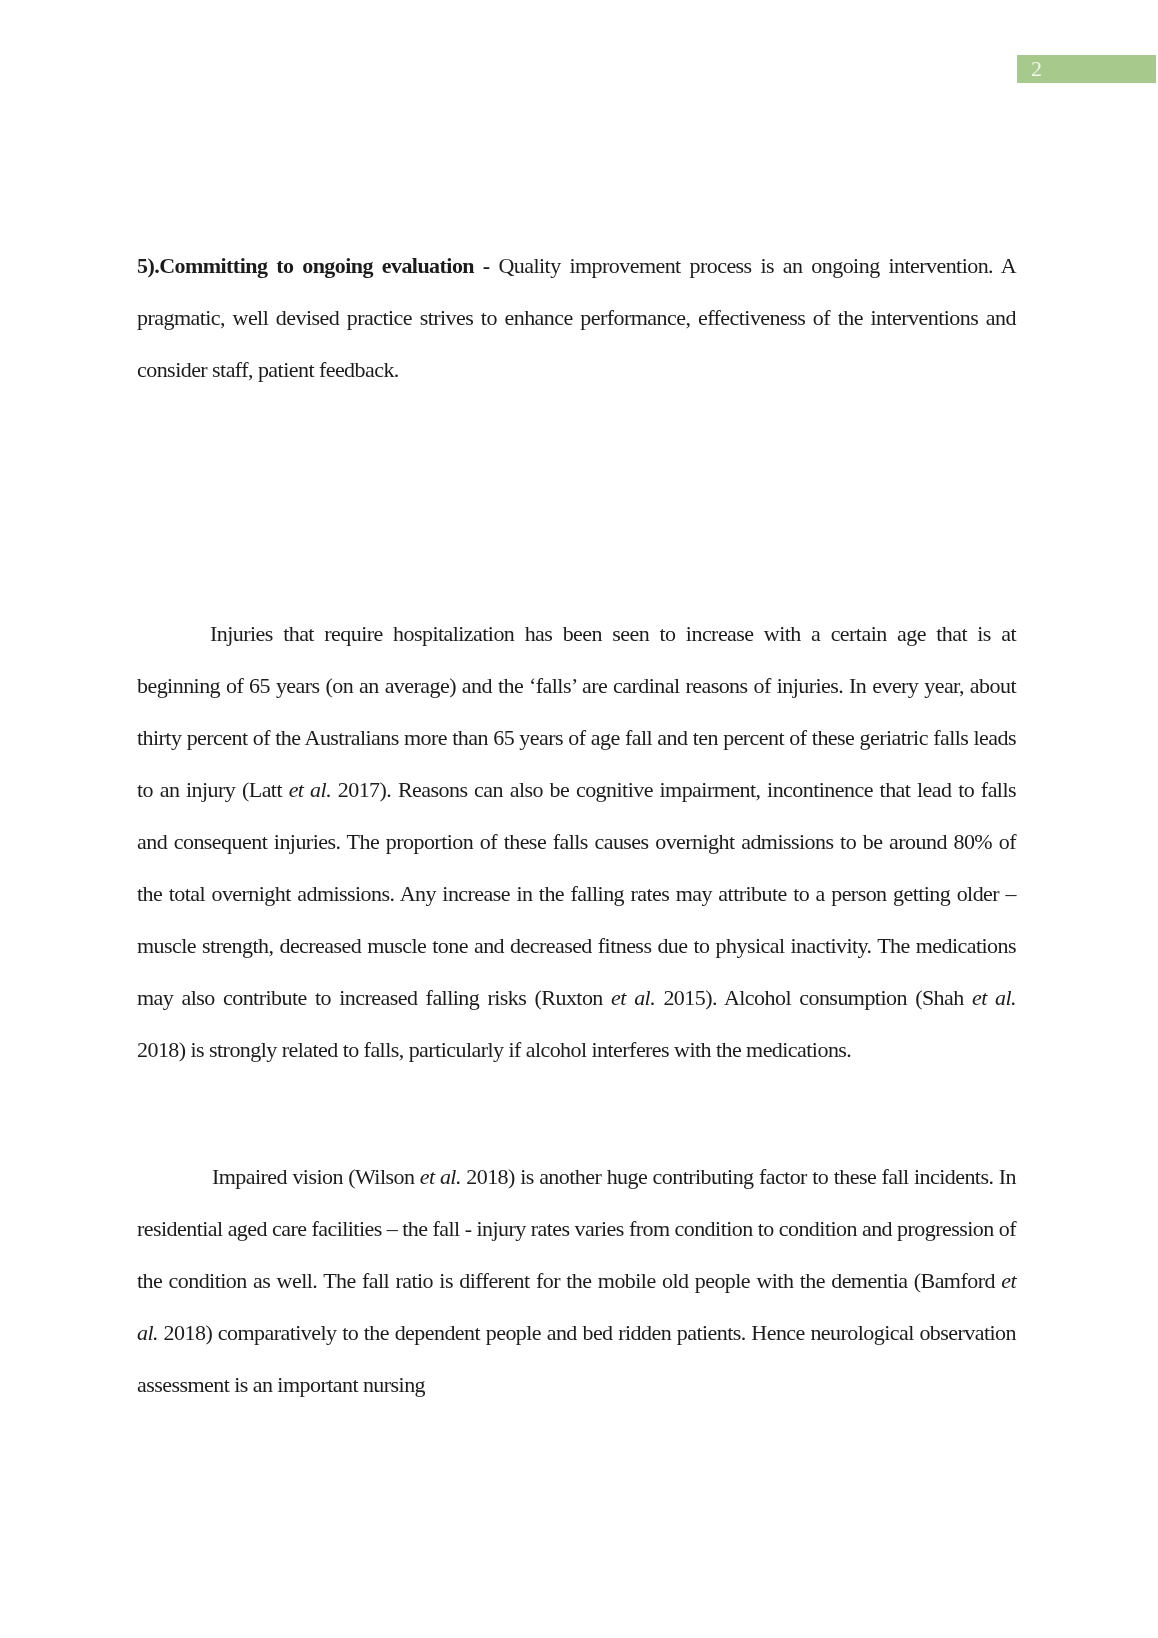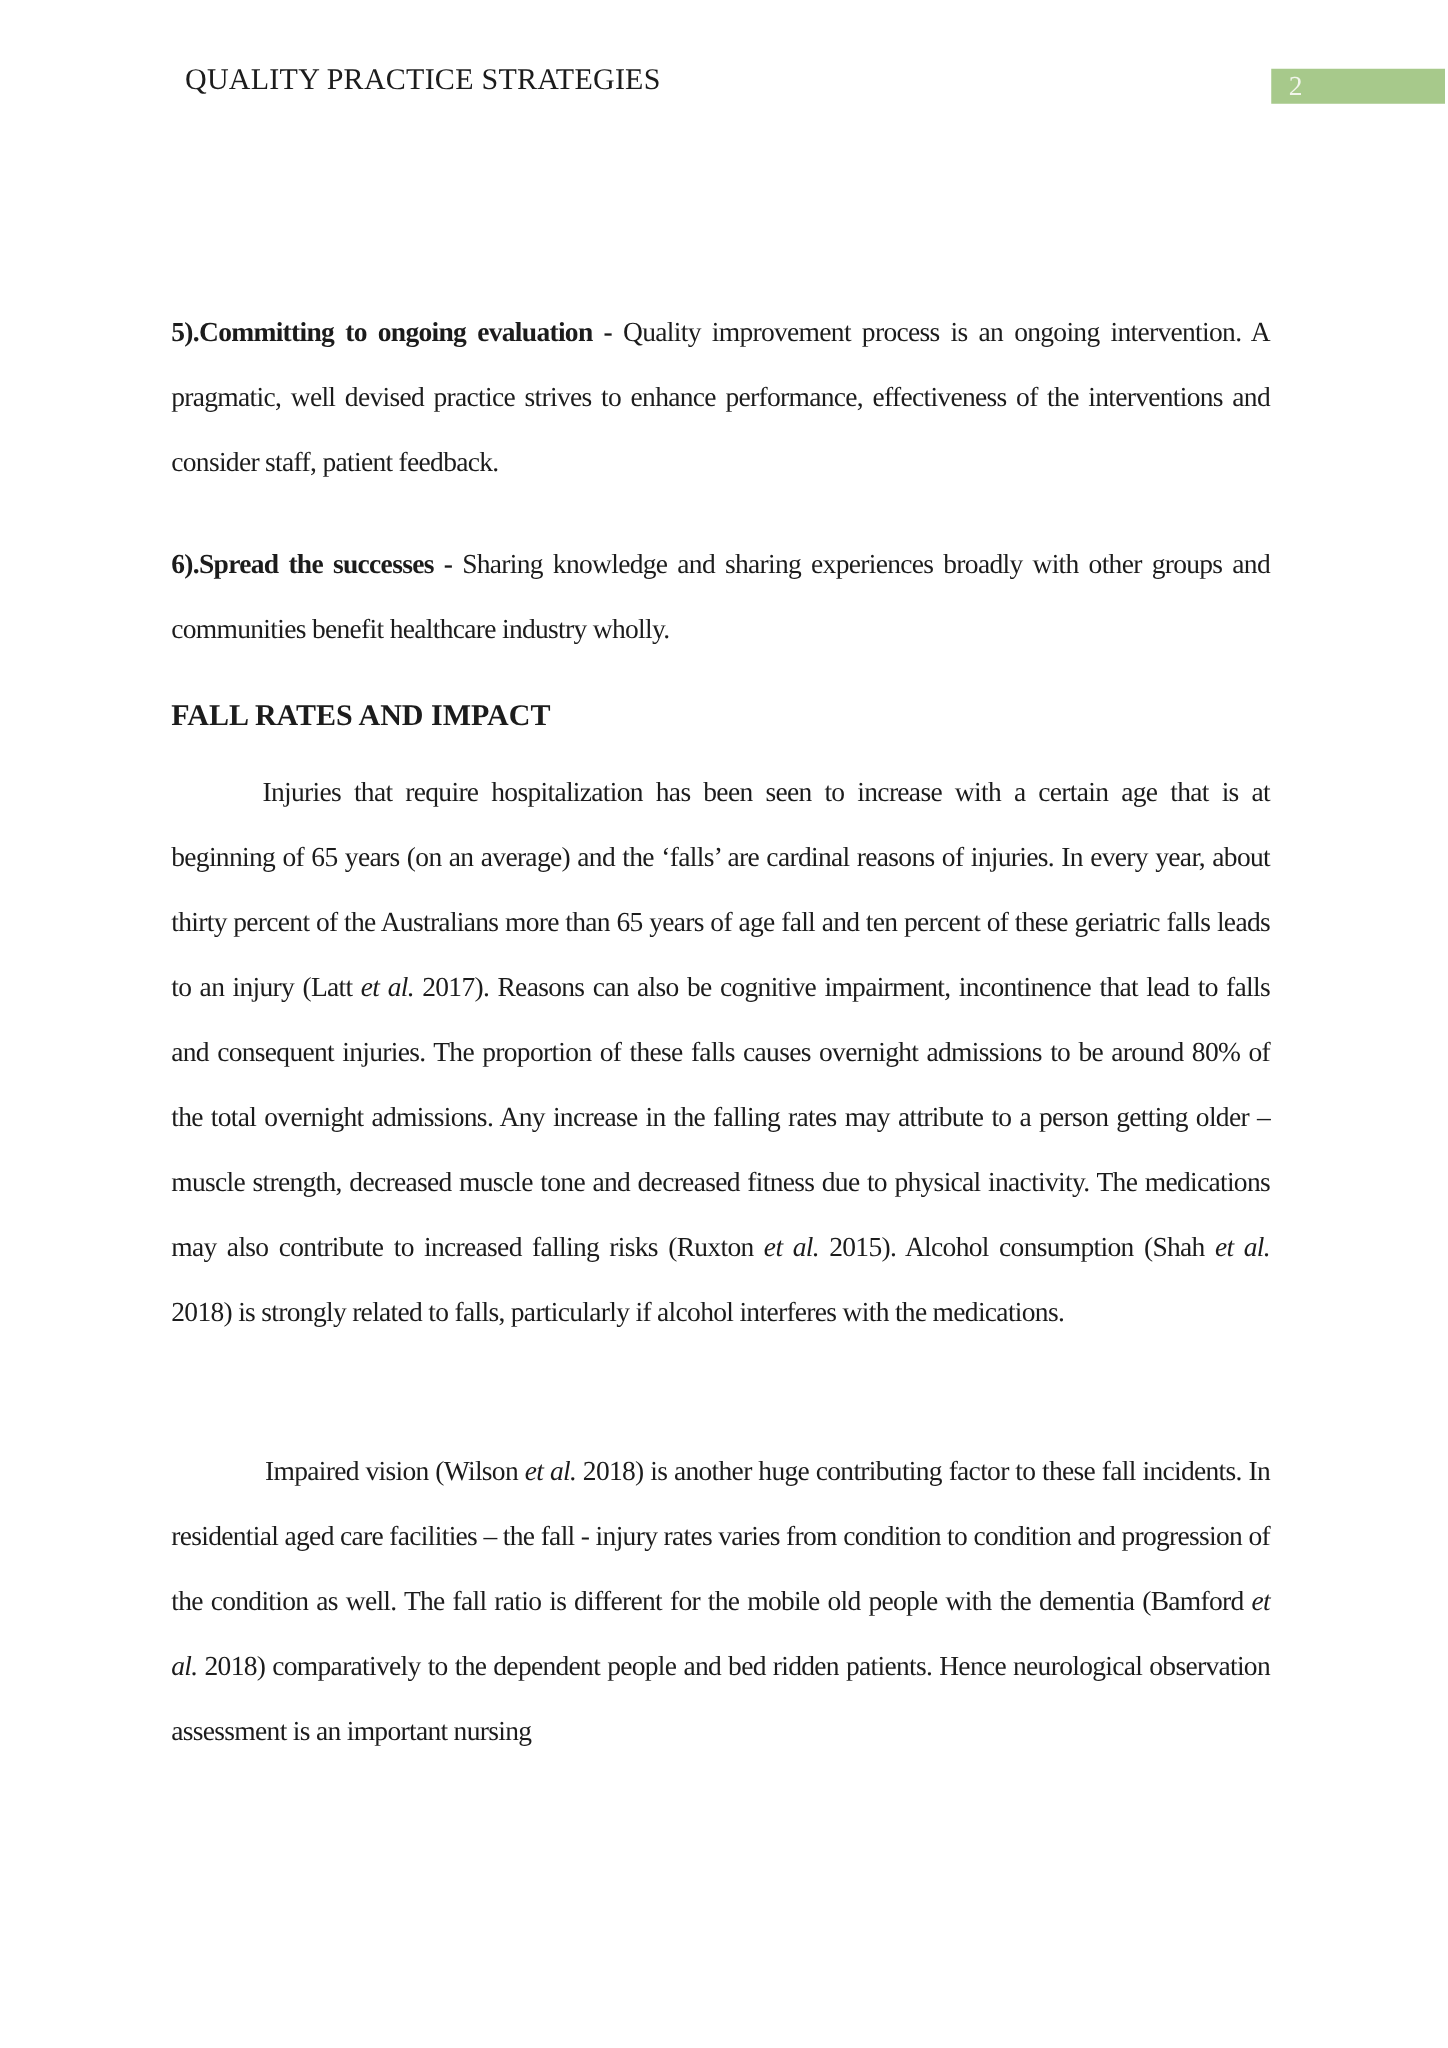--- a/index.html
+++ b/index.html
@@ -65,30 +65,27 @@
   .pos-p3 { top: 425px; }
   .pos-h  { top: 547px; }
   .pos-p4 { top: 608px; }
   .pos-p5 { top: 1151px; }
 </style>
 </head>
 <body>
 
 <div class="page">
 
-  <div class="running-head">QUALITY PRACTICE STRATEGIES</div>
 
   <div class="page-number-badge">
     <span class="num">2</span>
   </div>
 
 
   <p class="para pos-p2"><span class="b">5).Committing to ongoing evaluation - </span><span>Quality improvement process is an ongoing intervention. A pragmatic, well devised practice strives to enhance performance, effectiveness of the interventions and consider staff, patient feedback.</span></p>
 
-  <p class="para pos-p3"><span class="b">6).Spread the successes - </span><span>Sharing knowledge and sharing experiences broadly with other groups and communities benefit healthcare industry wholly.</span></p>
 
-  <h2 class="section-heading pos-h">FALL RATES AND IMPACT</h2>
 
   <p class="para indent-a pos-p4"><span>Injuries that require hospitalization has been seen to increase with a certain age that is at beginning of 65 years (on an average) and the ‘falls’ are cardinal reasons of injuries. In every year, about thirty percent of the Australians more than 65 years of age fall and ten percent of these geriatric falls leads to an injury (Latt </span><span class="i">et al.</span><span> 2017). Reasons can also be cognitive impairment, incontinence that lead to falls and consequent injuries. The proportion of these falls causes overnight admissions to be around 80% of the total overnight admissions. Any increase in the falling rates may attribute to a person getting older – muscle strength, decreased muscle tone and decreased fitness due to physical inactivity. The medications may also contribute to increased falling risks (Ruxton </span><span class="i">et al.</span><span> 2015). Alcohol consumption (Shah </span><span class="i">et al.</span><span> 2018) is strongly related to falls, particularly if alcohol interferes with the medications.</span></p>
 
   <p class="para indent-b pos-p5"><span>Impaired vision (Wilson </span><span class="i">et al.</span><span> 2018) is another huge contributing factor to these fall incidents. In residential aged care facilities – the fall - injury rates varies from condition to condition and progression of the condition as well.  The fall ratio is different for the mobile old people with the dementia (Bamford </span><span class="i">et al.</span><span> 2018) comparatively to the dependent people and bed ridden patients. Hence neurological observation assessment is an important nursing</span></p>
 
 </div>
 
 </body></html>

